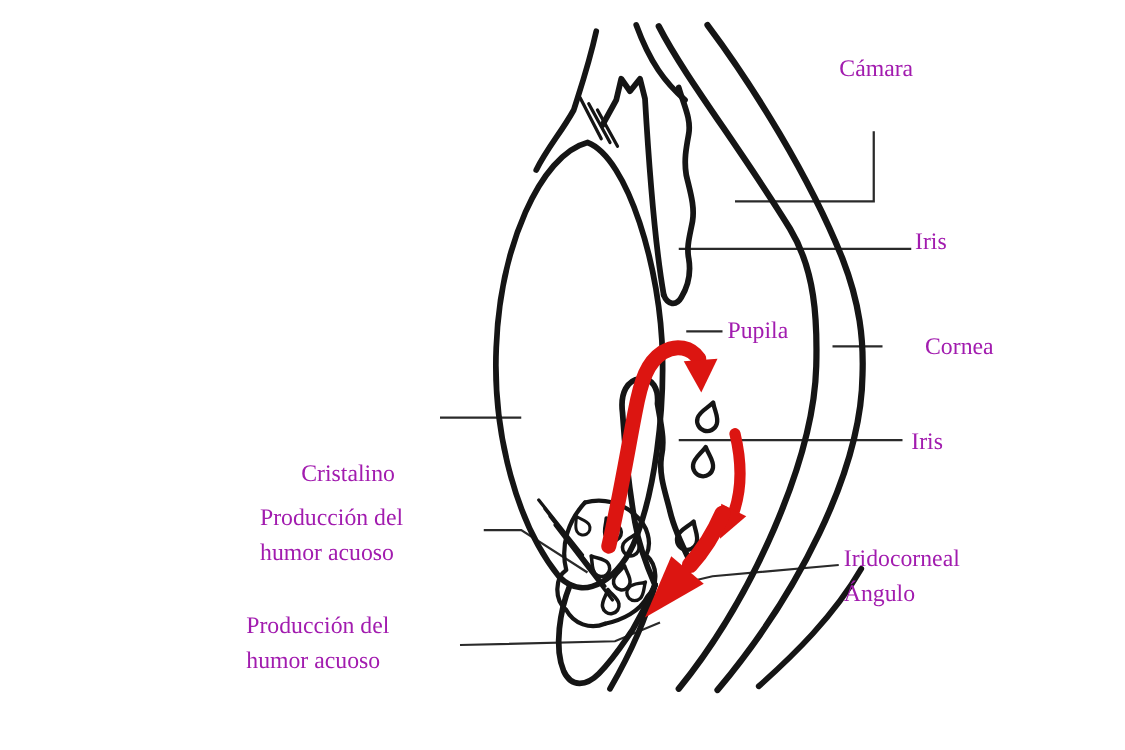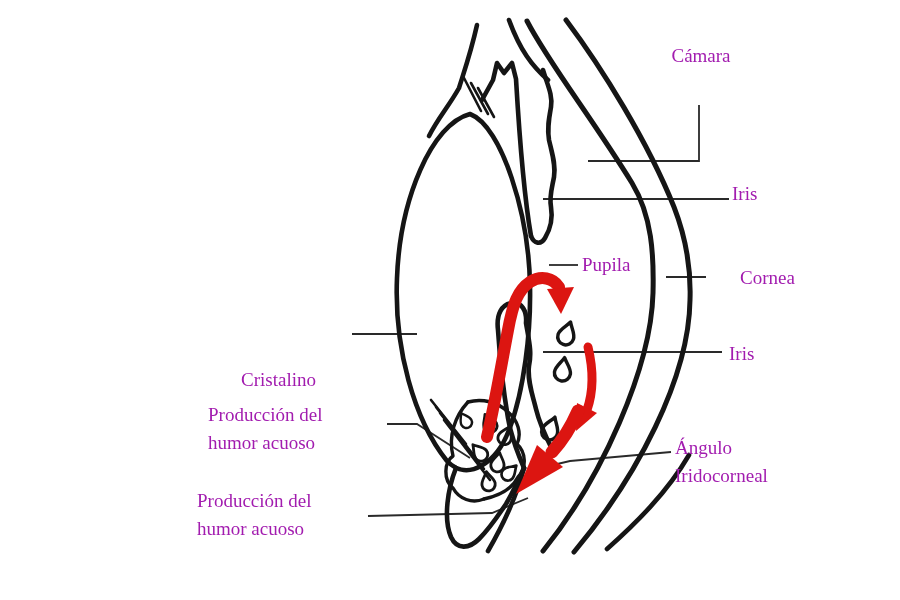--- a/index.html
+++ b/index.html
@@ -89,22 +89,22 @@
   <div class="lbl" style="left:729px;top:340px;">Iris</div>
 
   <div class="lbl" style="left:241px;top:322px;margin-top:44px;">Cristalino</div>
 
   <div class="lbl" style="left:208px;top:401px;">
     <span class="ln">Producción del</span>
     <span class="ln">humor acuoso</span>
   </div>
 
   <div class="lbl" style="left:675px;top:434px;">
+    <span class="ln">Iridocorneal</span>
     <span class="ln">Ángulo</span>
-    <span class="ln">Iridocorneal</span>
   </div>
 
   <div class="lbl" style="left:197px;top:487px;">
     <span class="ln">Producción del</span>
     <span class="ln">humor acuoso</span>
   </div>
 
 </div>
 
 </body></html>

